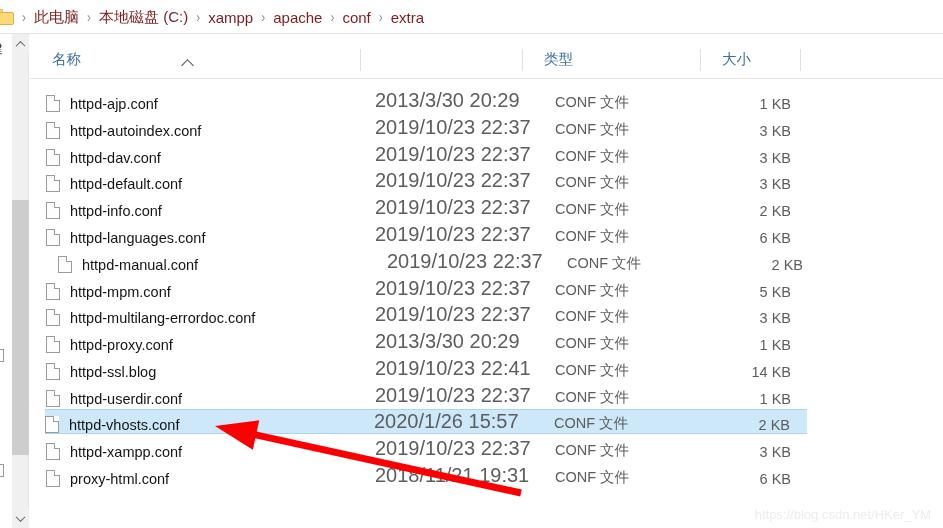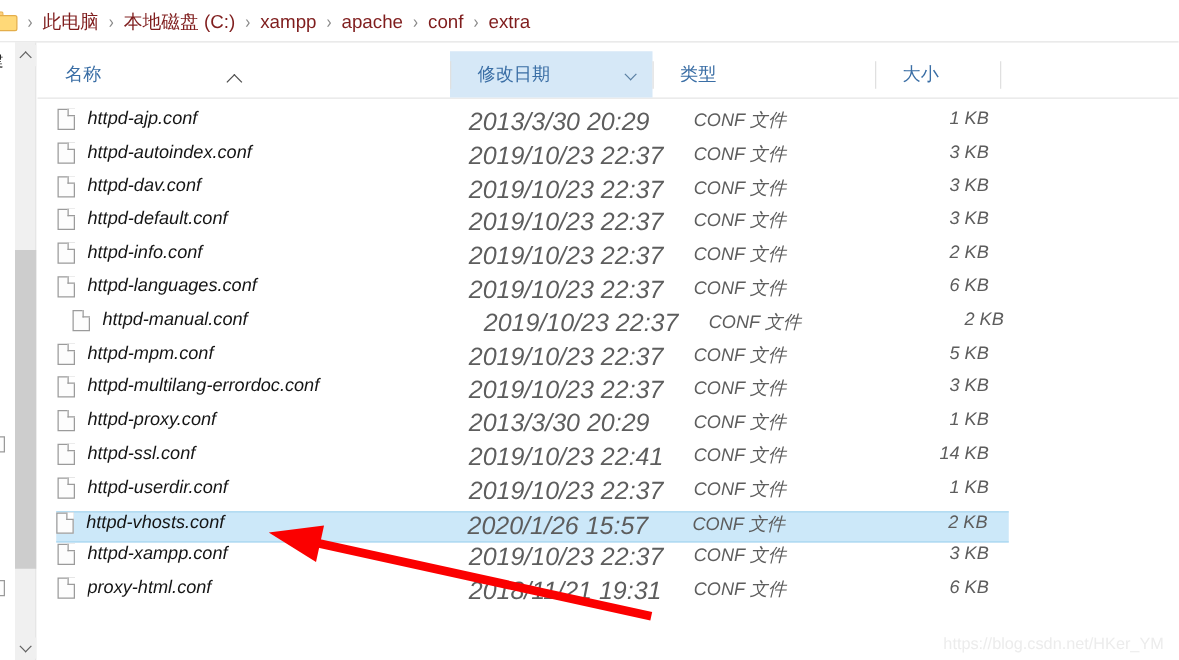--- a/index.html
+++ b/index.html
@@ -173,23 +173,22 @@
     left: 30px; top: 81px;
     width: 913px; height: 447px;
     background: #ffffff;
   }
   .row {
     position: absolute;
     left: 16px;
     width: 760px;
     height: 25px;
     display: flex;
-    align-items: flex-start;
+    align-items: flex-end;
     cursor: default;
-    font-style: italic;
   }
   .row.selected {
     background: #cce8f9;
     border-top: 1px solid #a8d6f0;
     border-bottom: 1px solid #a8d6f0;
     left: 15px;
     width: 762px;
   }
   .doc-icon {
     position: relative;
@@ -299,24 +298,20 @@
     </div>
   </div>
 
   <div class="col-header">
 
     <div class="col" style="left:0; width:330px;">
       <span class="sort-caret" style="left:153px; top:20px;"></span>
       <span class="lbl">名称</span>
     </div>
 
-    <div class="col sorted-bg" style="left:330px; width:162px;">
-      <span class="lbl">修改日期</span>
-      <span class="hdr-chevron" style="right:14px; top:15px;"></span>
-    </div>
 
     <div class="col" style="left:492px; width:178px;">
       <span class="lbl">类型</span>
     </div>
 
     <div class="col" style="left:670px; width:100px;">
       <span class="lbl">大小</span>
     </div>
 
     <div class="col-sep" style="left:330px;"></div>
@@ -391,21 +386,21 @@
       </div>
       <div class="row" style="top: 247.2px;">
         <span class="doc-icon"></span>
         <span class="cell-name">httpd-proxy.conf</span>
         <span class="cell-date">2013/3/30 20:29</span>
         <span class="cell-type">CONF 文件</span>
         <span class="cell-size">1 KB</span>
       </div>
       <div class="row" style="top: 274px;">
         <span class="doc-icon"></span>
-        <span class="cell-name">httpd-ssl.conf</span>
+        <span class="cell-name">httpd-ssl.blog</span>
         <span class="cell-date">2019/10/23 22:41</span>
         <span class="cell-type">CONF 文件</span>
         <span class="cell-size">14 KB</span>
       </div>
       <div class="row" style="top: 300.8px;">
         <span class="doc-icon"></span>
         <span class="cell-name">httpd-userdir.conf</span>
         <span class="cell-date">2019/10/23 22:37</span>
         <span class="cell-type">CONF 文件</span>
         <span class="cell-size">1 KB</span>

